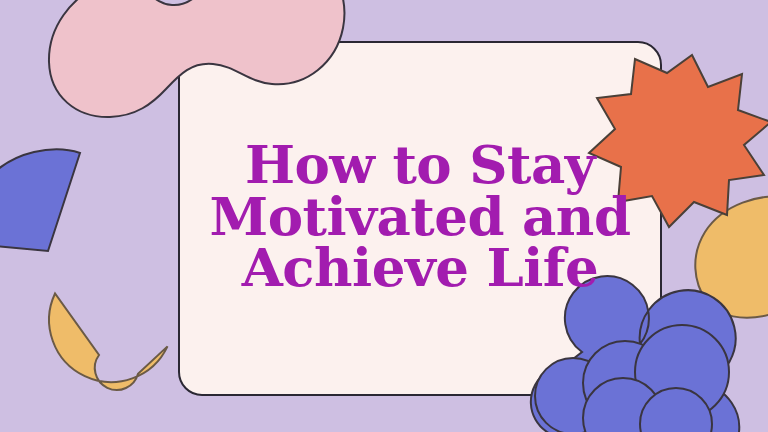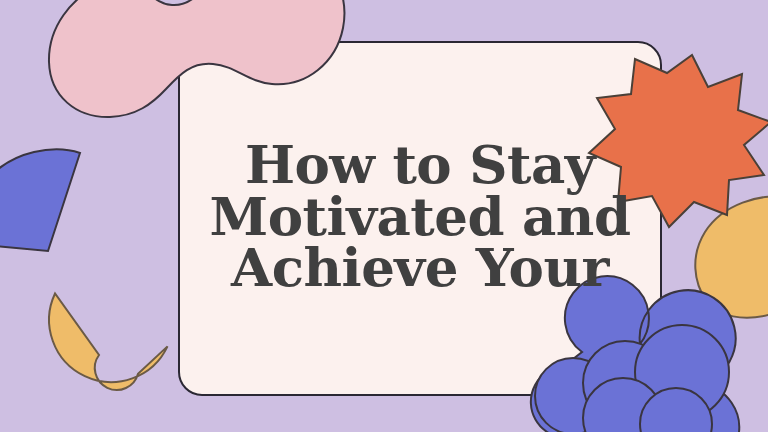--- a/index.html
+++ b/index.html
@@ -52,21 +52,21 @@
     display: flex;
     flex-direction: column;
     align-items: center;
     justify-content: center;
     box-sizing: border-box;
     padding: 4px 14px 8px 14px;
   }
   .title {
     margin: 0;
     text-align: center;
-    color: #404040;
+    color: #a21caf;
     font-family: "DejaVu Serif", "Liberation Serif", serif;
     font-weight: 700;
     font-size: 53px;
     line-height: 0.97;
     letter-spacing: -0.5px;
     -webkit-font-smoothing: antialiased;
   }
   .title .tline { display: block; white-space: nowrap; }
 </style>
 </head>
@@ -163,18 +163,18 @@
       <circle cx="676" cy="424" r="36" fill="#6b72d6" stroke="#3a3540" stroke-width="2"></circle>
     </g>
 
   </svg>
 
   <div class="layer text-layer">
     <div class="title-wrap">
       <h1 class="title">
         <span class="tline">How to Stay</span>
         <span class="tline">Motivated and</span>
-        <span class="tline">Achieve Your</span>
+        <span class="tline">Achieve Life</span>
       </h1>
     </div>
   </div>
 
 </div>
 
 </body></html>

